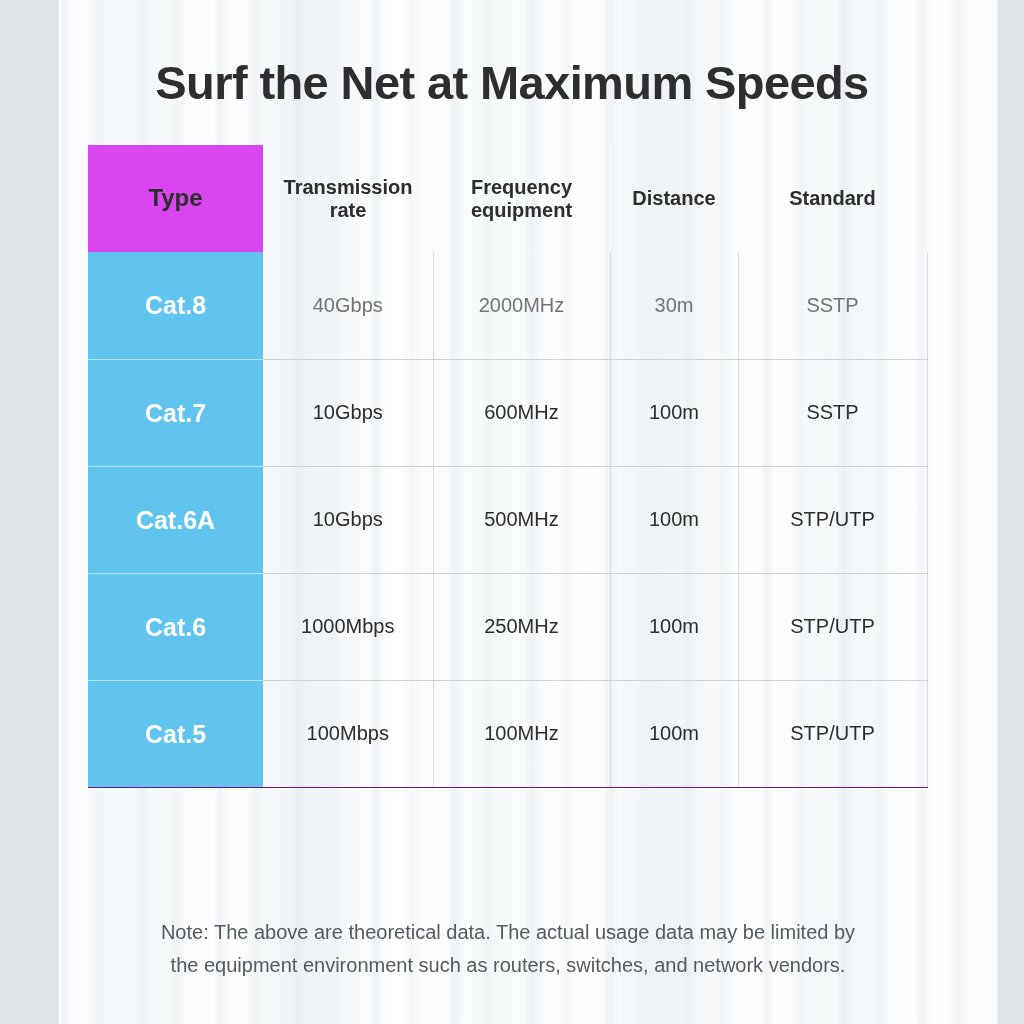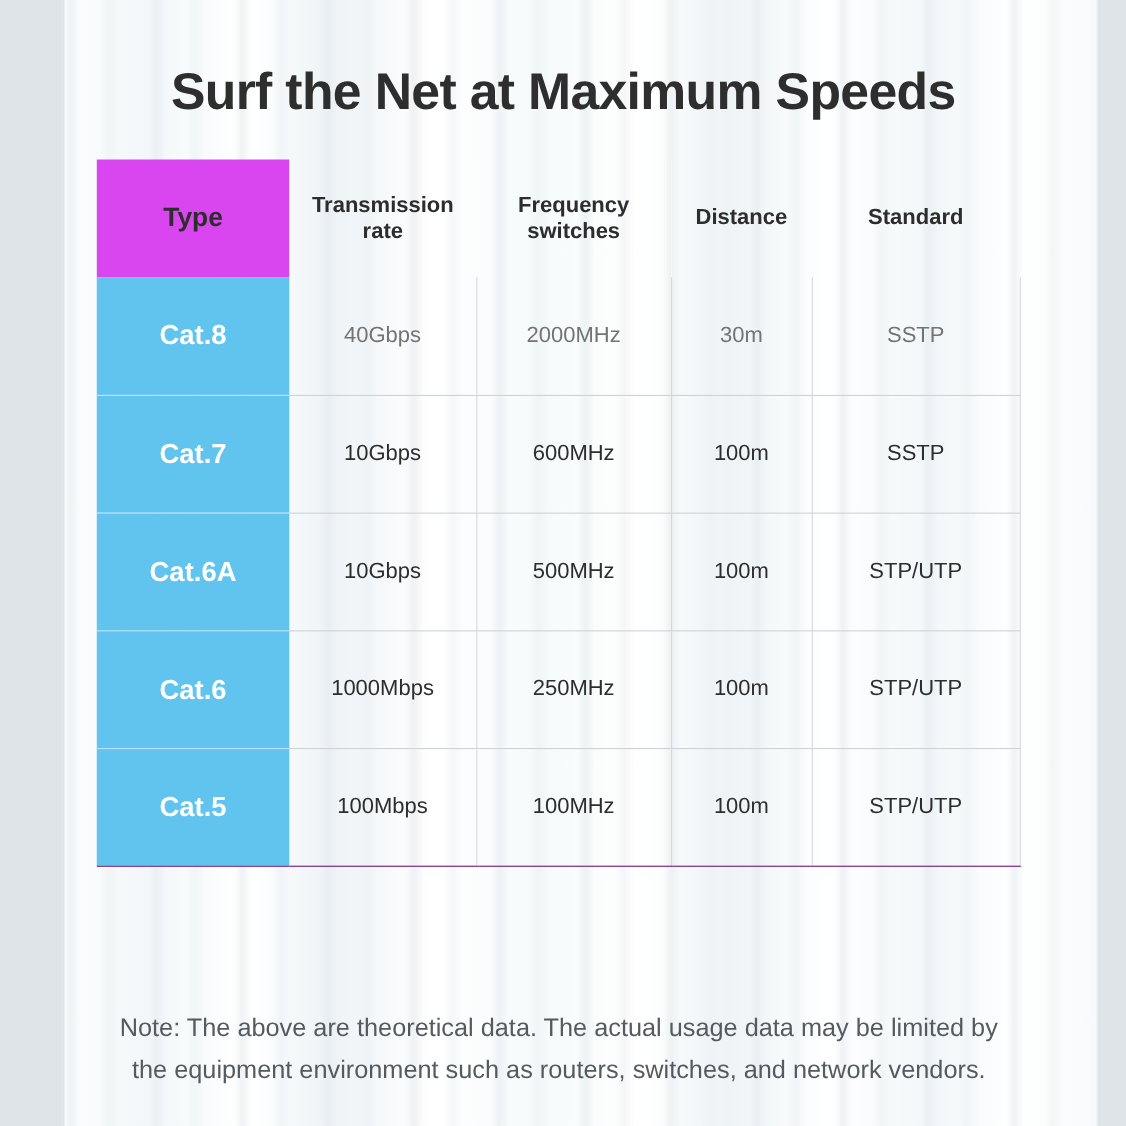--- a/index.html
+++ b/index.html
@@ -142,21 +142,21 @@
     color: #ffffff;
   }
 
   
   .note {
     position: absolute;
     left: 88px;
     top: 916px;
     width: 840px;
     text-align: center;
-    font-size: 23px;
+    font-size: 20px;
     line-height: 1.65;
     color: #555a5e;
   }
   .note-line { display: block; white-space: nowrap; }
 </style>
 </head>
 <body>
 
 <div id="page">
 
@@ -176,21 +176,21 @@
     </colgroup>
     <thead>
       <tr>
         <th class="type-head">Type</th>
         <th class="sep">
           <span>Transmission</span><br>
           <span>rate</span>
         </th>
         <th class="sep">
           <span>Frequency</span><br>
-          <span>switches</span>
+          <span>equipment</span>
         </th>
         <th class="sep">Distance</th>
         <th class="sep">Standard</th>
       </tr>
     </thead>
     <tbody>
 
       <tr class="highlight">
         <td class="type-cell">Cat.8</td>
         <td>40Gbps</td>

